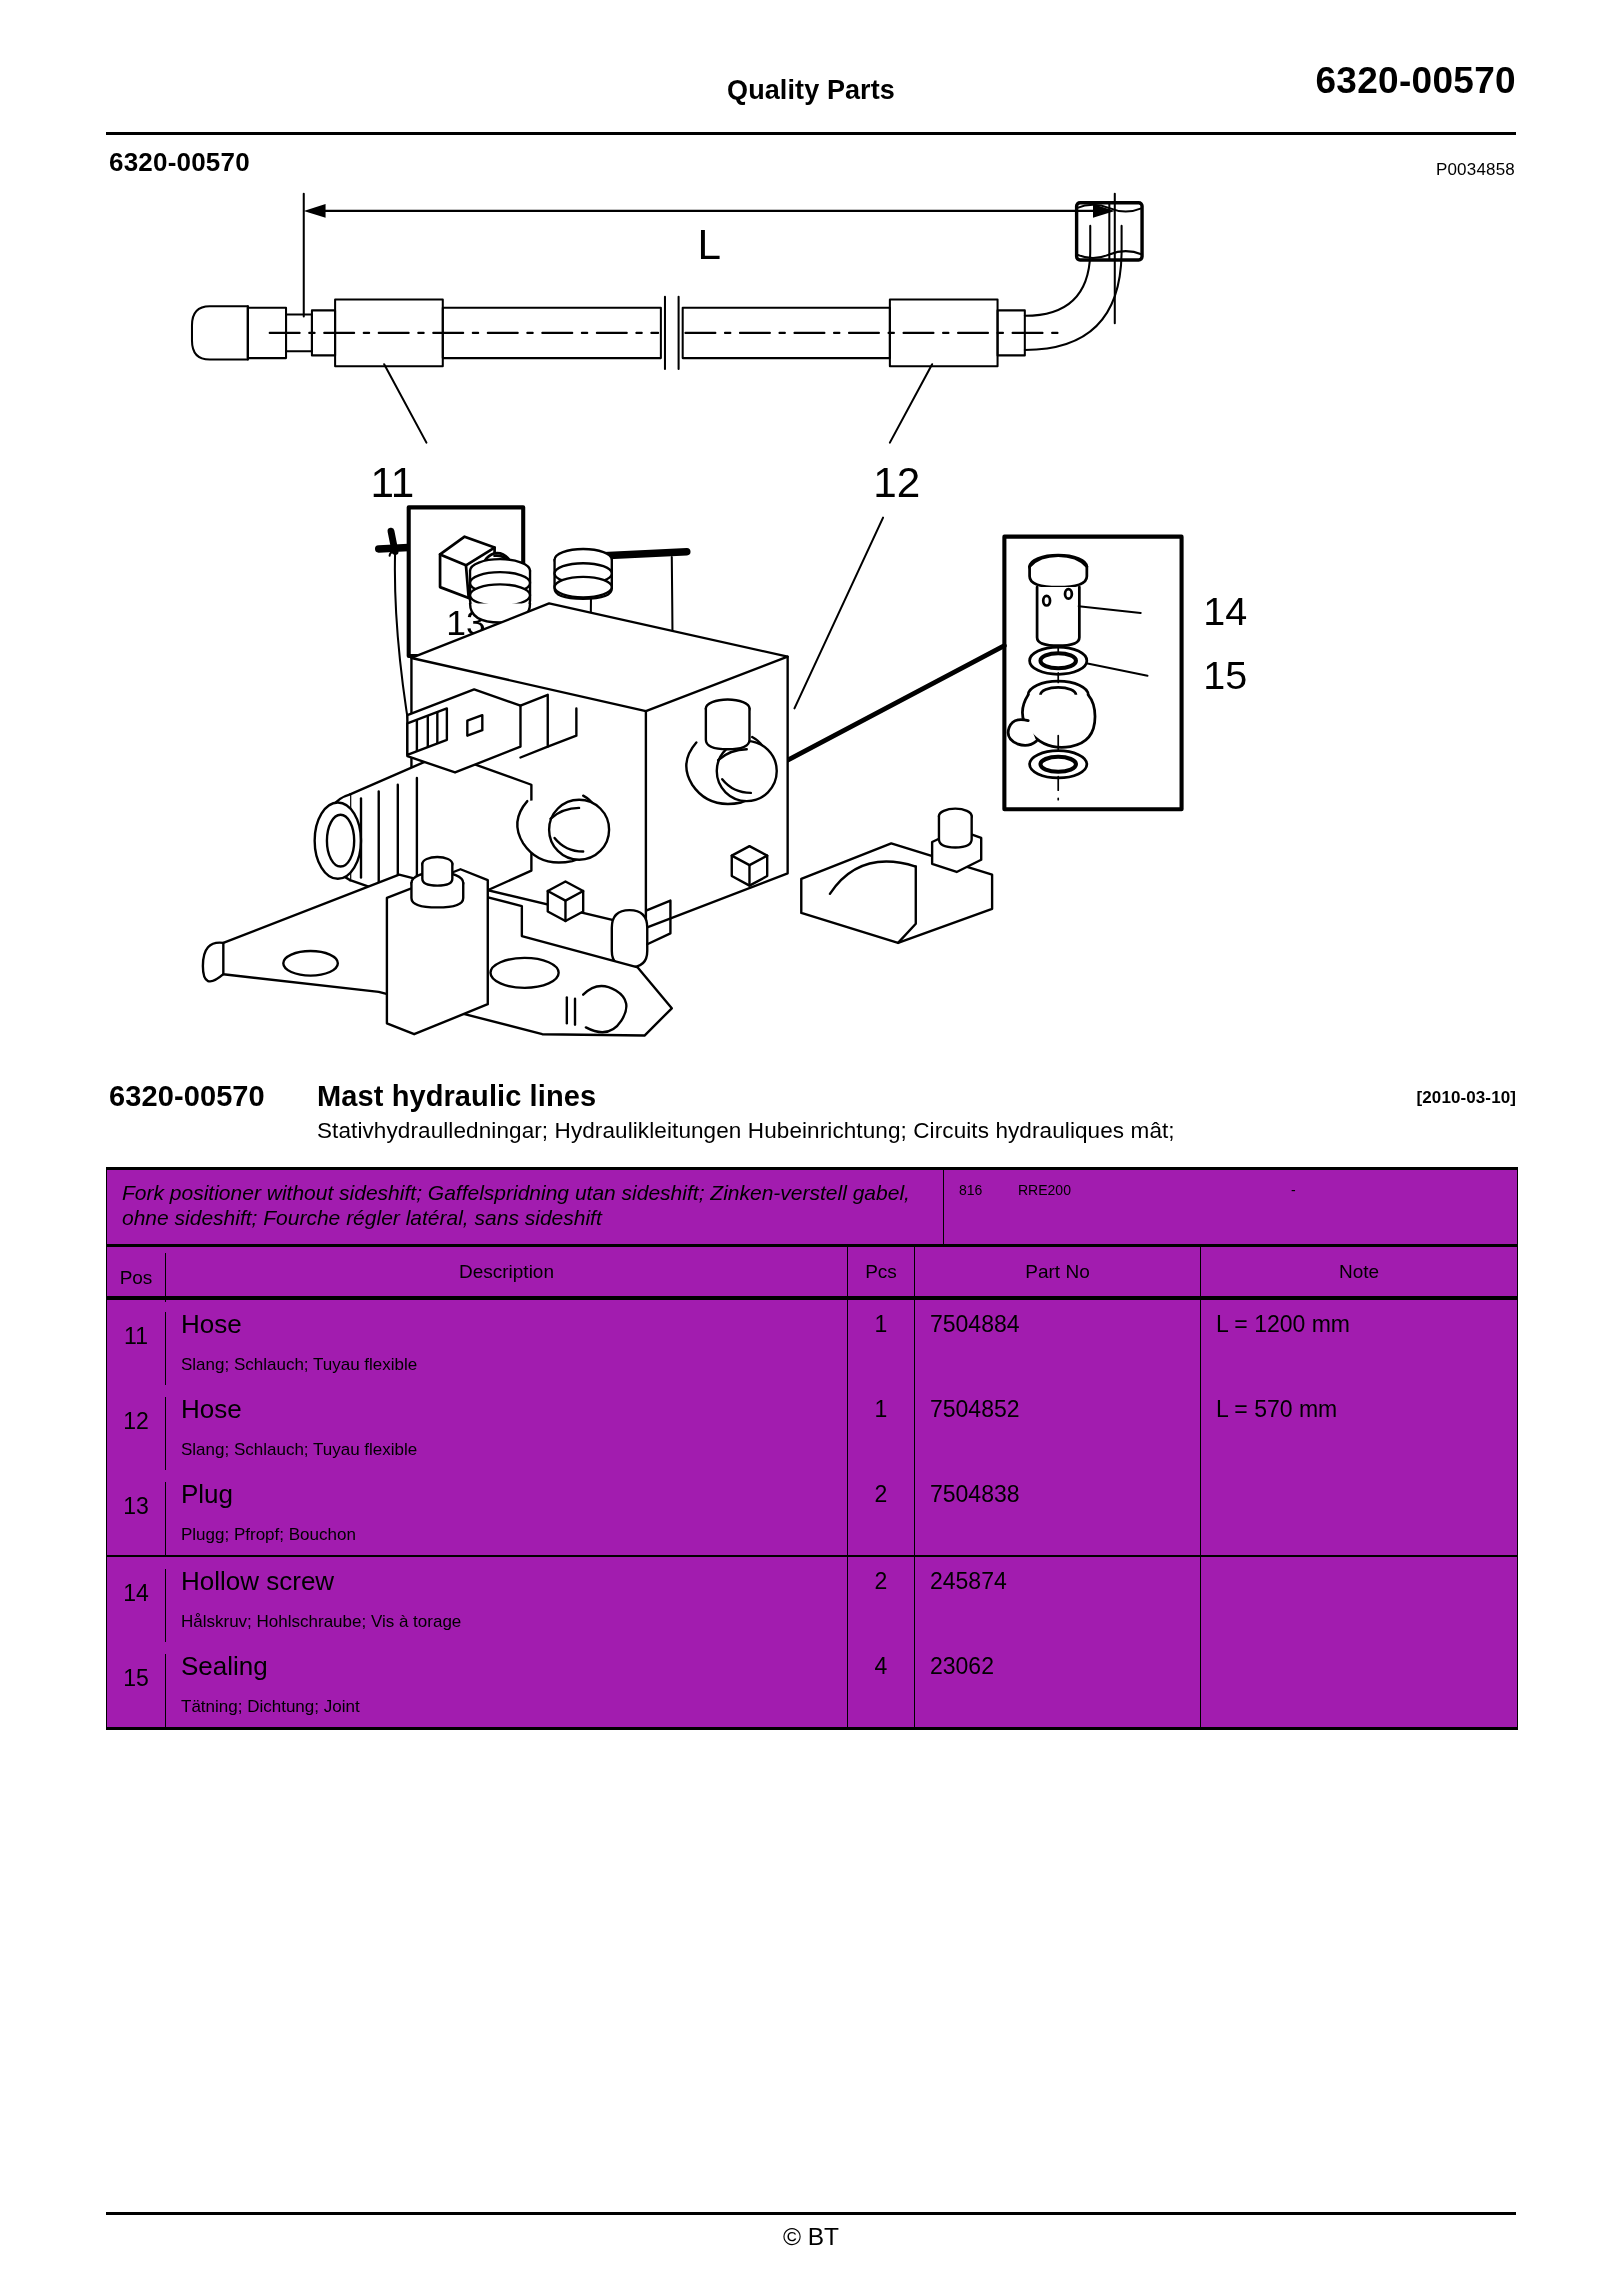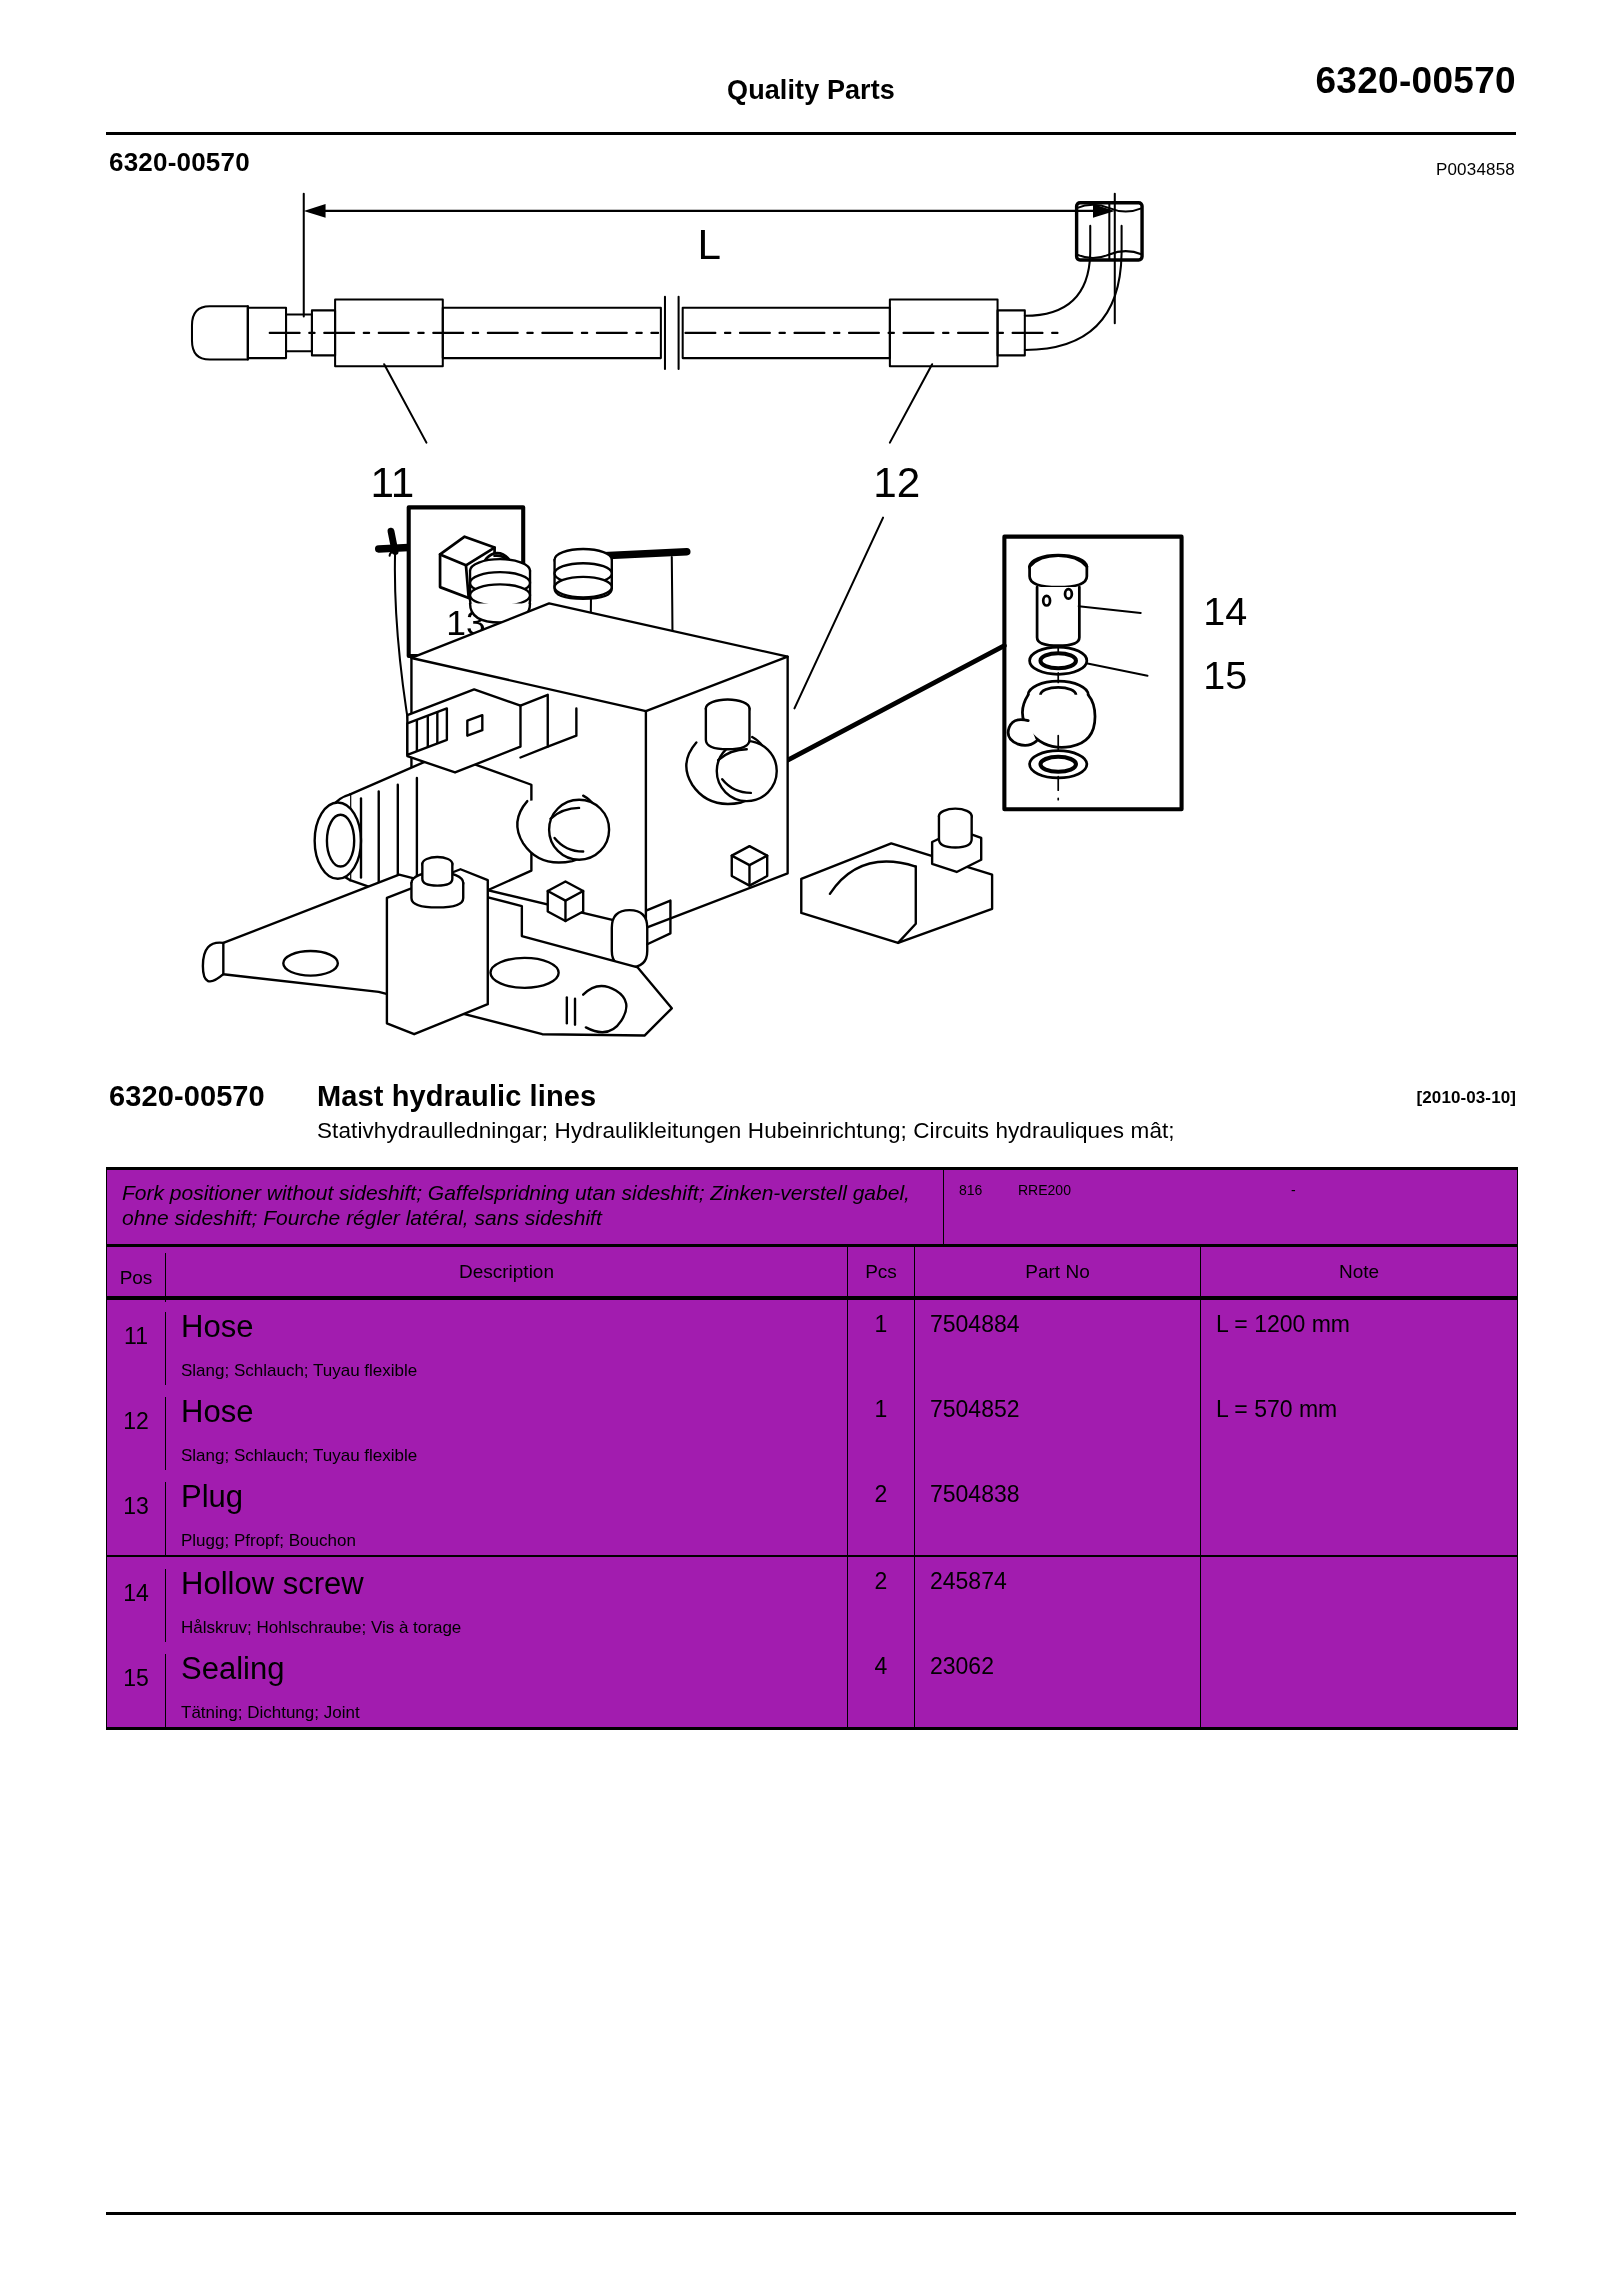--- a/index.html
+++ b/index.html
@@ -96,21 +96,21 @@
   .td{
     box-sizing:border-box;height:auto;
     display:flex;flex-direction:column;justify-content:flex-start;
     padding-top:11px;
   }
   .td.c-pos{align-items:center;font-size:23px;}
   .td.c-pcs{align-items:center;font-size:23px;}
   .td.c-part{padding-left:15px;font-size:23px;}
   .td.c-note{padding-left:15px;font-size:23px;}
   .td.c-desc{padding-left:15px;}
-  .d-main{font-size:31px;line-height:1.05;}
+  .d-main{font-size:26px;line-height:1.05;}
   .d-alt{font-size:17px;line-height:1.05;margin-top:18px;color:#000;}
 
   
   .ftr-rule{position:absolute;left:106px;right:106px;top:2212px;border-top:3.4px solid #000;}
   .ftr{position:absolute;left:0;right:0;top:2223px;text-align:center;font-size:24.5px;}
 </style>
 </head>
 <body>
 
 <div class="page">
@@ -436,15 +436,16 @@
           <span class="d-alt">Tätning; Dichtung; Joint</span>
         </div>
         <div class="td c-pcs">4</div>
         <div class="td c-part">23062</div>
         <div class="td c-note"></div>
       </div>
     </div>
   </div>
 
   <div class="ftr-rule"></div>
+  <div class="ftr">© BT</div>
 
 </div>
 
 
 </body></html>

